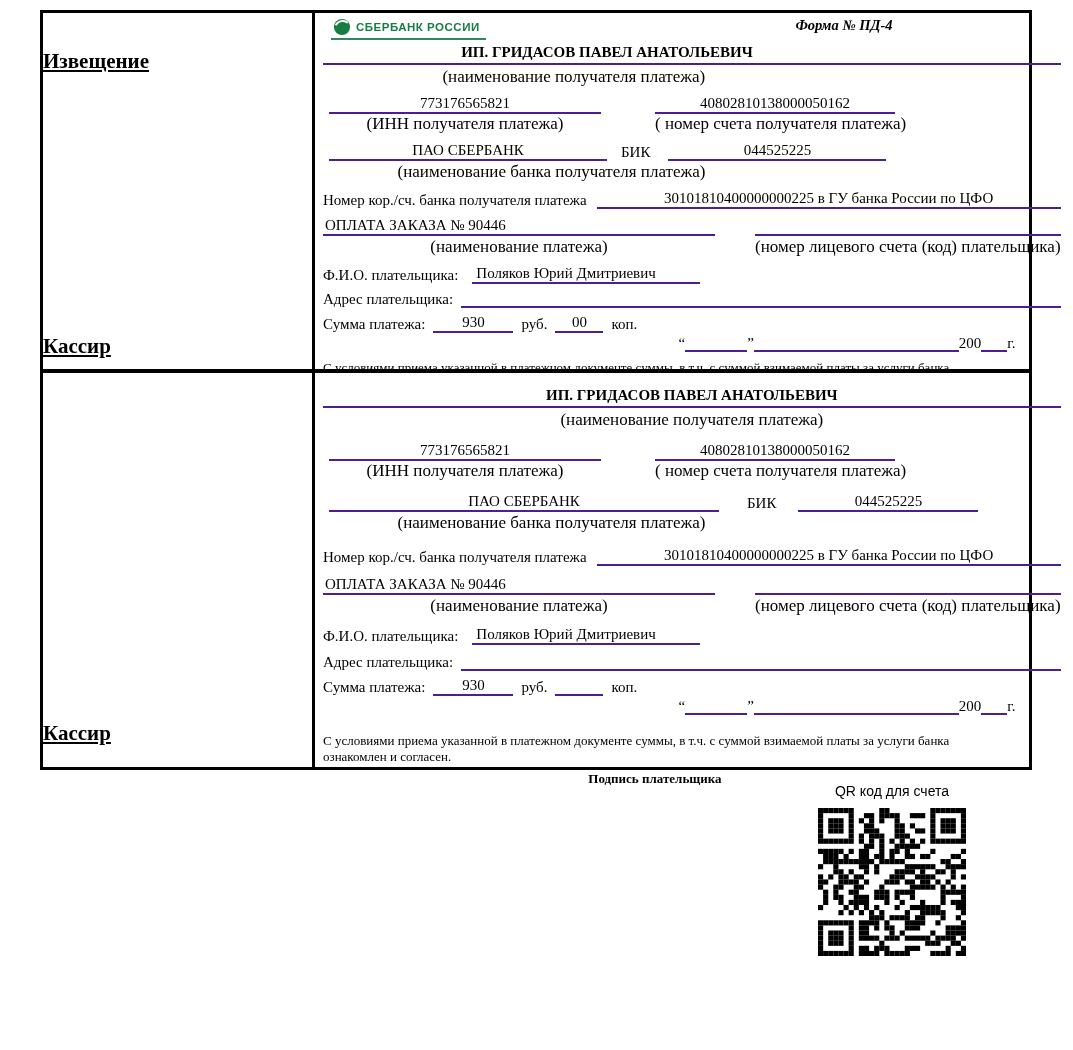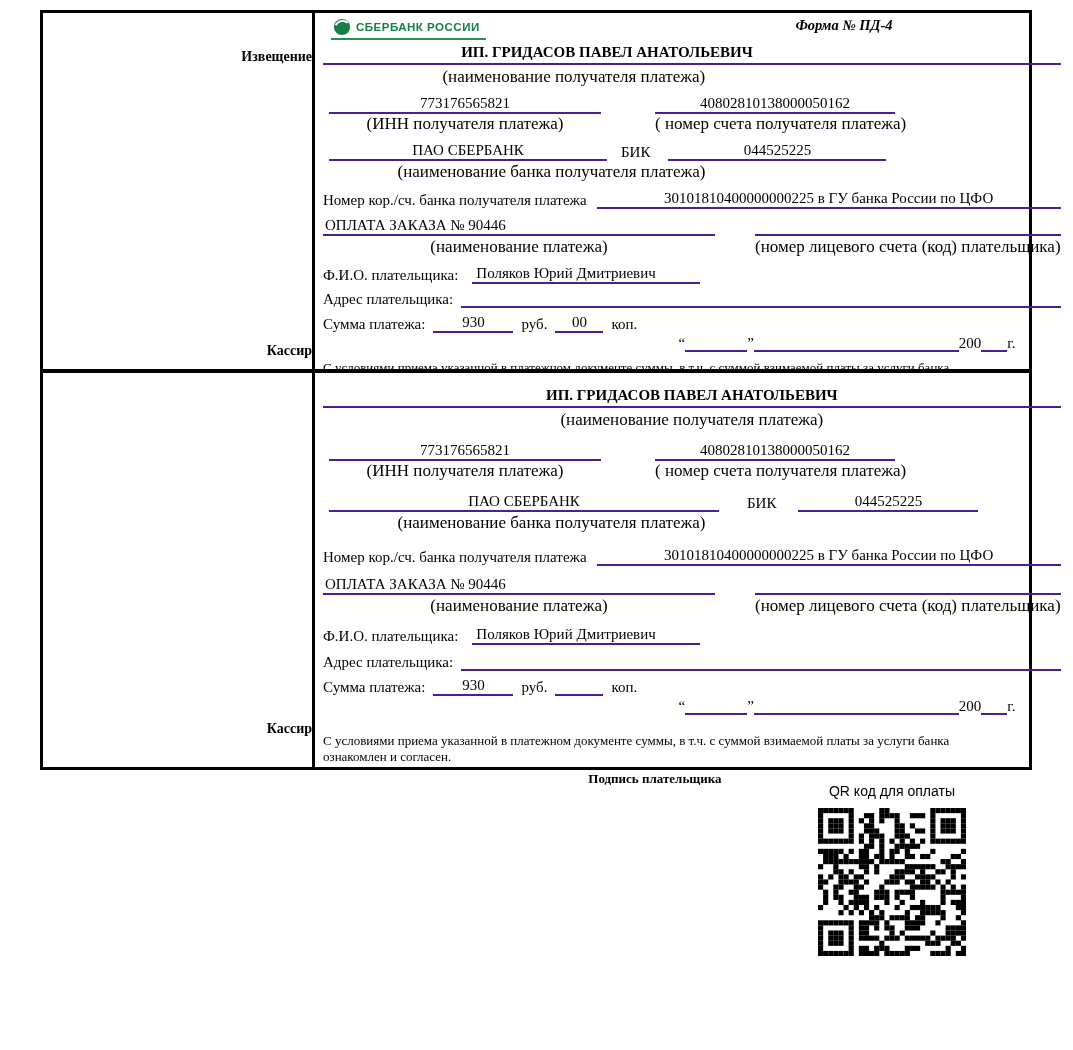--- a/index.html
+++ b/index.html
@@ -6,21 +6,21 @@
   html,body { margin:0; padding:0; }
   body {
     width:1073px; height:1050px; background:#fff; color:#000;
     font-family:"Liberation Serif", serif; font-size:15px; position:relative;
   }
   .box { position:absolute; left:40px; width:992px; border:3px solid #000; display:flex; background:#fff; }
   #box1 { top:10px;  height:362px; }
   #box2 { top:370px; height:400px; }
 
   .left { width:272px; flex:none; border-right:3px solid #000; position:relative; }
-  .left .lbl { position:absolute; width:100%; text-align:right; font-weight:bold; font-size:14px; }
+  .left .lbl { position:absolute; width:100%; text-align:left; font-weight:bold; font-size:21px;text-decoration:underline; }
 
   .right { flex:1; padding:4px 4px 4px 8px; position:relative;border-radius:7px; }
   .s2 .right { padding-top:6px; }
 
   .u { border-bottom:2px solid #4c1d95; }
   .row { display:flex; align-items:flex-end; }
   .cap { font-size:17px; text-align:center; white-space:nowrap; overflow:visible; }
 
   
   .hrow { display:flex; justify-content:space-between; align-items:flex-start; height:26px; }
@@ -271,21 +271,21 @@
       <span class="u dblank3"></span>
       <span>г.</span>
     </div>
 
     <div class="agree">С условиями приема указанной в платежном документе суммы, в т.ч. с суммой взимаемой платы за услуги банка ознакомлен и согласен.</div>
     <div class="sig">Подпись плательщика</div>
   </div>
 </div>
 
 <div id="qr-wrap">
-  <div id="qr-caption">QR код для оплаты</div>
+  <div id="qr-caption">QR код для счета</div>
   <div id="qr"><svg width="148" height="148" viewBox="0 0 148 148" fill="#000">
         <rect width="148" height="148" fill="#fff"></rect>
         <rect x="61.24" y="0.00" width="5.16" height="5.16"></rect>
         <rect x="66.34" y="0.00" width="5.16" height="5.16"></rect>
         <rect x="45.93" y="5.10" width="5.16" height="5.16"></rect>
         <rect x="51.03" y="5.10" width="5.16" height="5.16"></rect>
         <rect x="61.24" y="5.10" width="5.16" height="5.16"></rect>
         <rect x="66.34" y="5.10" width="5.16" height="5.16"></rect>
         <rect x="71.45" y="5.10" width="5.16" height="5.16"></rect>
         <rect x="76.55" y="5.10" width="5.16" height="5.16"></rect>

